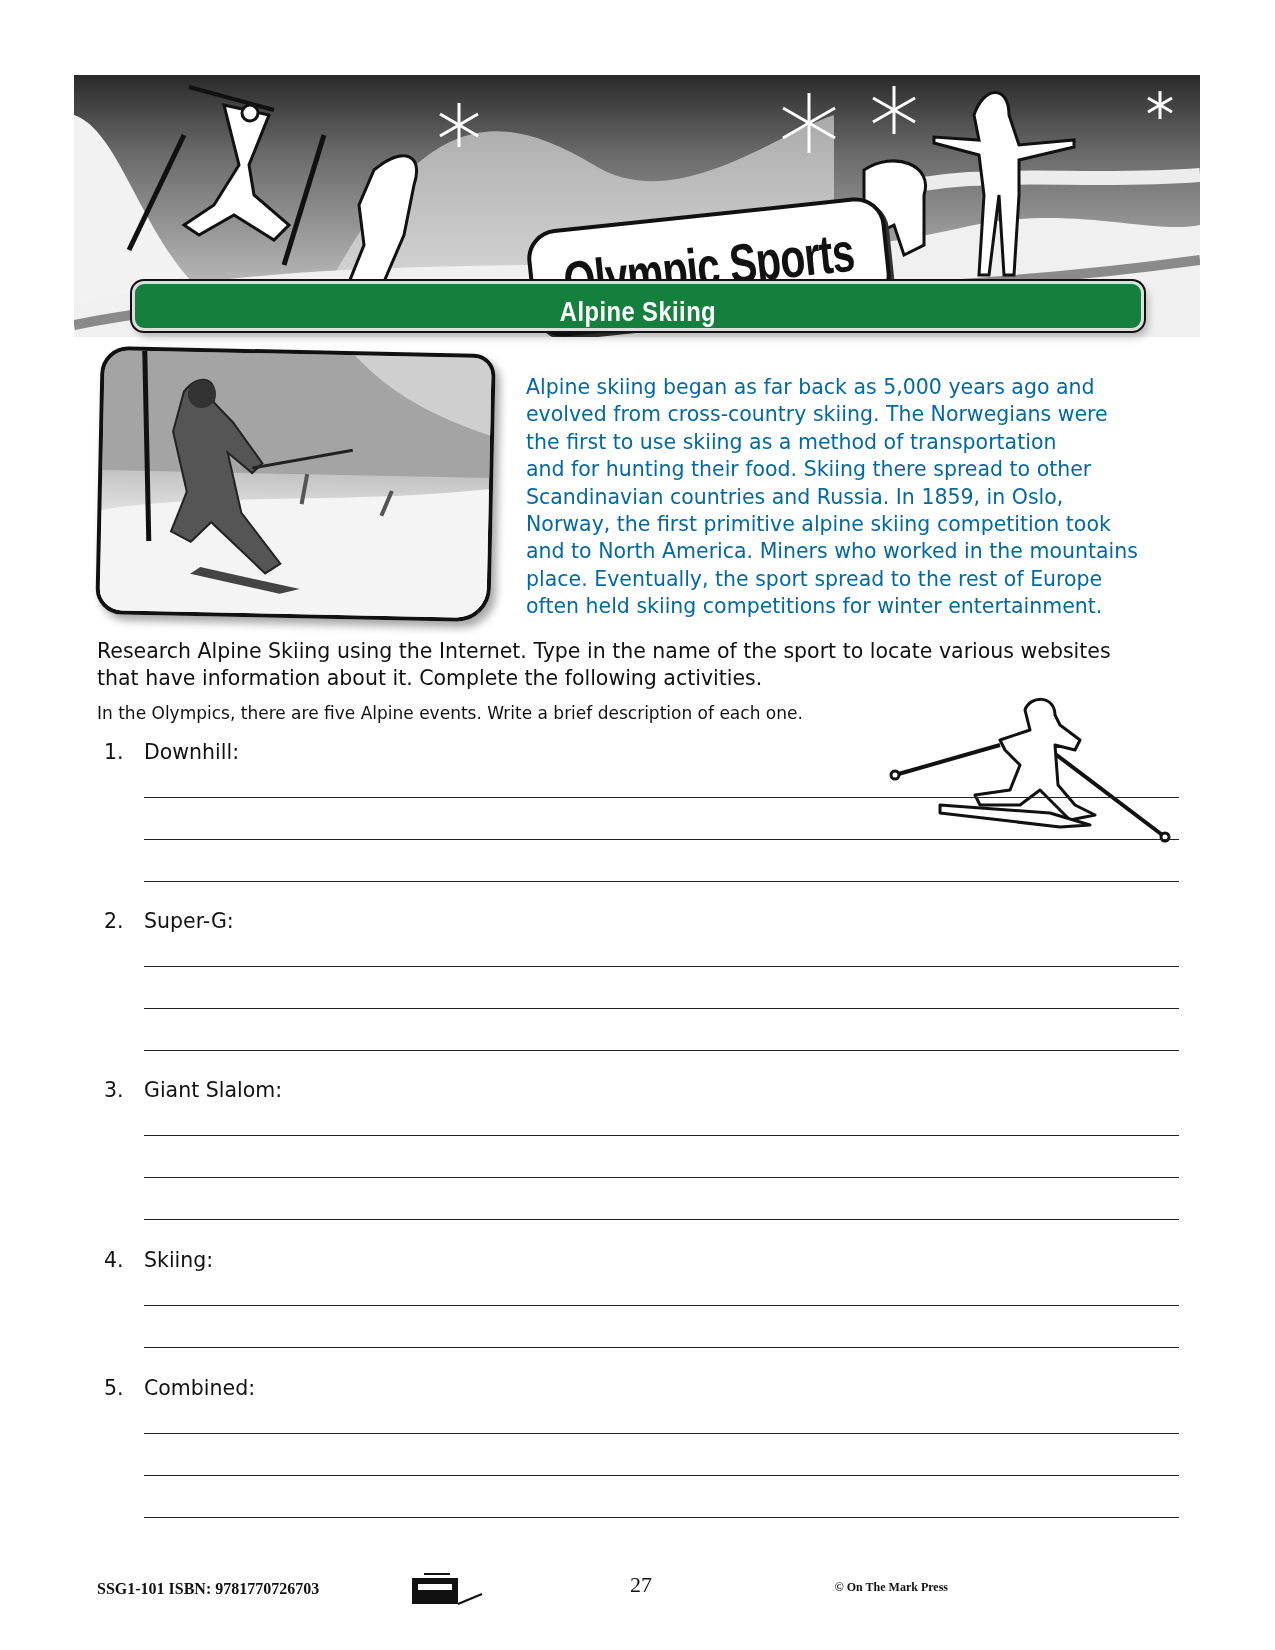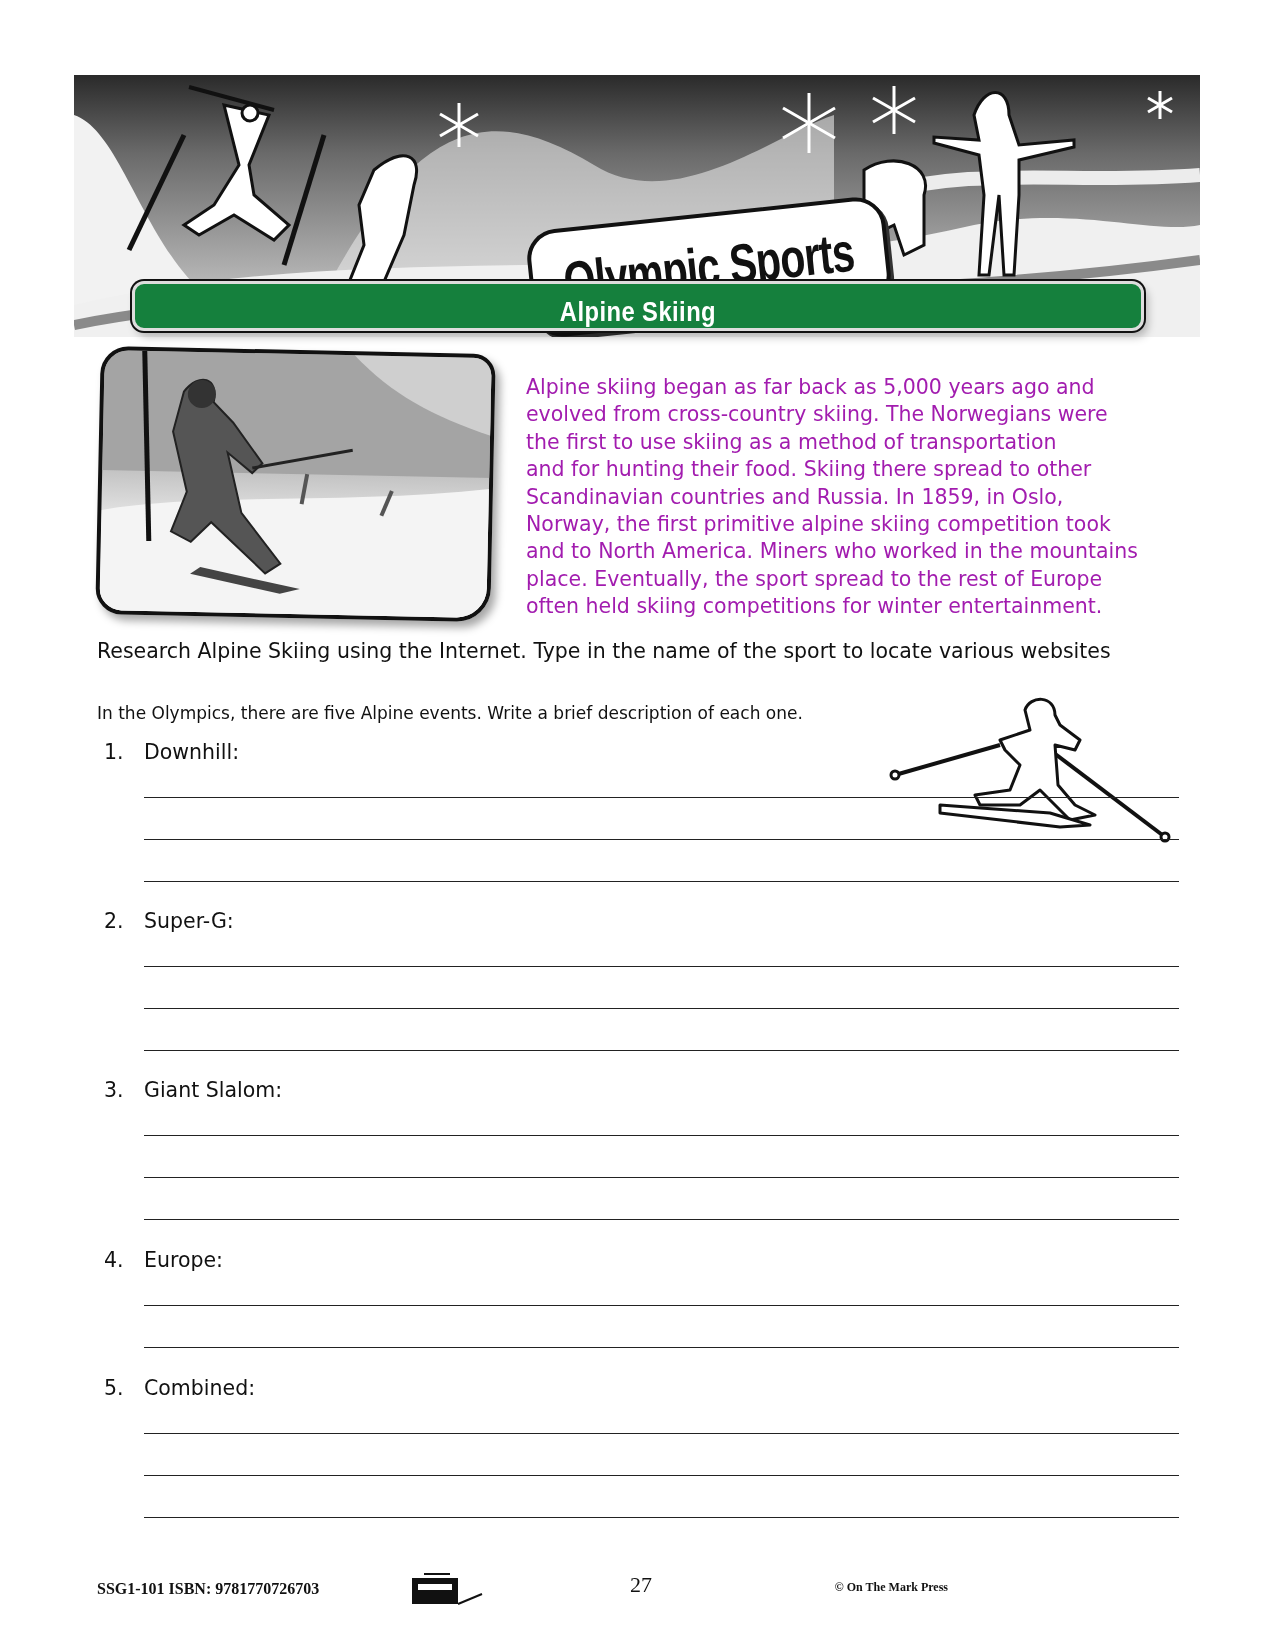--- a/index.html
+++ b/index.html
@@ -45,21 +45,21 @@
     transform: rotate(1.2deg);
     overflow: hidden;
     box-shadow: 5px 6px 8px rgba(0,0,0,0.35);
     background: linear-gradient(180deg, #9a9a9a 0%, #b8b8b8 40%, #e6e6e6 65%, #f6f6f6 100%);
   }
   .photo svg { position: absolute; left: 0; top: 0; }
 
   
   .intro {
     position: absolute; left: 526px; top: 374px; width: 640px;
-    font-size: 20.5px; line-height: 27.4px; color: #a21caf;
+    font-size: 20.5px; line-height: 27.4px; color: #0369a1;
   }
   .intro .line { display: block; white-space: nowrap; }
 
   .instructions {
     position: absolute; left: 97px; top: 638px; width: 1080px;
     font-size: 20.5px; line-height: 27px;
   }
   .instructions .line { display: block; white-space: nowrap; }
   .prompt {
     position: absolute; left: 97px; top: 703px; font-size: 17px; white-space: nowrap;
@@ -172,20 +172,21 @@
   <span class="line">and for hunting their food. Skiing there spread to other</span>
   <span class="line">Scandinavian countries and Russia. In 1859, in Oslo,</span>
   <span class="line">Norway, the first primitive alpine skiing competition took</span>
   <span class="line">and to North America. Miners who worked in the mountains</span>
   <span class="line">place. Eventually, the sport spread to the rest of Europe</span>
   <span class="line">often held skiing competitions for winter entertainment.</span>
 </div>
 
 <div class="instructions">
   <span class="line">Research Alpine Skiing using the Internet. Type in the name of the sport to locate various websites</span>
+  <span class="line">that have information about it. Complete the following activities.</span>
 </div>
 <div class="prompt">In the Olympics, there are five Alpine events. Write a brief description of each one.</div>
 
 <svg class="skier-icon" viewBox="0 0 300 150">
   <g fill="#fff" stroke="#111" stroke-width="3" stroke-linejoin="round">
     <line x1="15" y1="80" x2="120" y2="50" stroke-width="4"></line>
     <circle cx="15" cy="80" r="4"></circle>
     <line x1="170" y1="55" x2="285" y2="142" stroke-width="4"></line>
     <circle cx="285" cy="142" r="4"></circle>
     <path d="M145 15 C150 0 175 0 175 20 L180 30 L200 45 L195 55 L175 50 L178 90 L195 110 L215 120 L190 125 L160 95 L140 110 L100 110 L95 100 L130 95 L140 70 L125 55 L120 45 L150 35 Z"></path>
@@ -219,21 +220,21 @@
     <span>Giant Slalom:</span>
   </div>
   <div class="answer-line" style="top:57px;"></div>
   <div class="answer-line" style="top:99px;"></div>
   <div class="answer-line" style="top:141px;"></div>
 </div>
 
 <div class="question" style="top:1248px;">
   <div class="q-label">
     <span class="q-num">4.</span>
-    <span>Europe:</span>
+    <span>Skiing:</span>
   </div>
   <div class="answer-line" style="top:57px;"></div>
   <div class="answer-line" style="top:99px;"></div>
 </div>
 
 <div class="question" style="top:1376px;">
   <div class="q-label">
     <span class="q-num">5.</span>
     <span>Combined:</span>
   </div>

